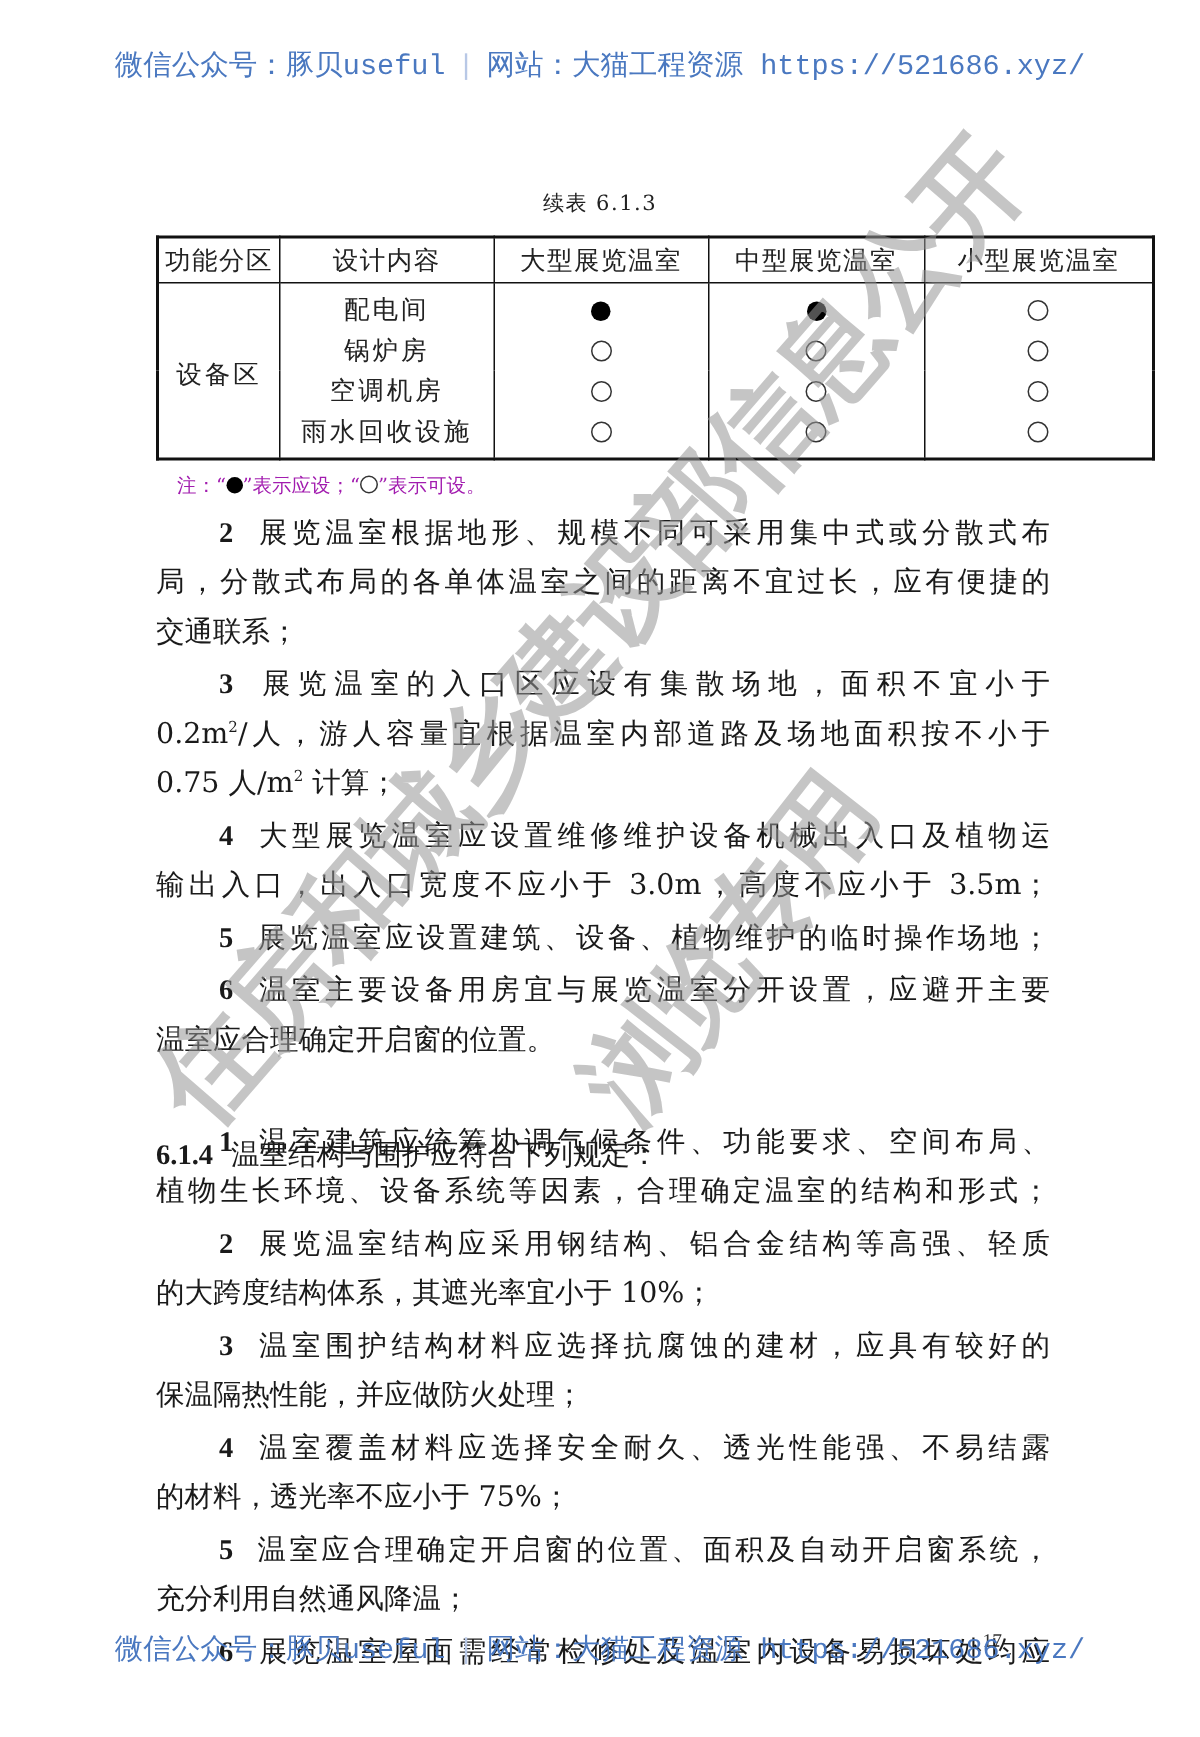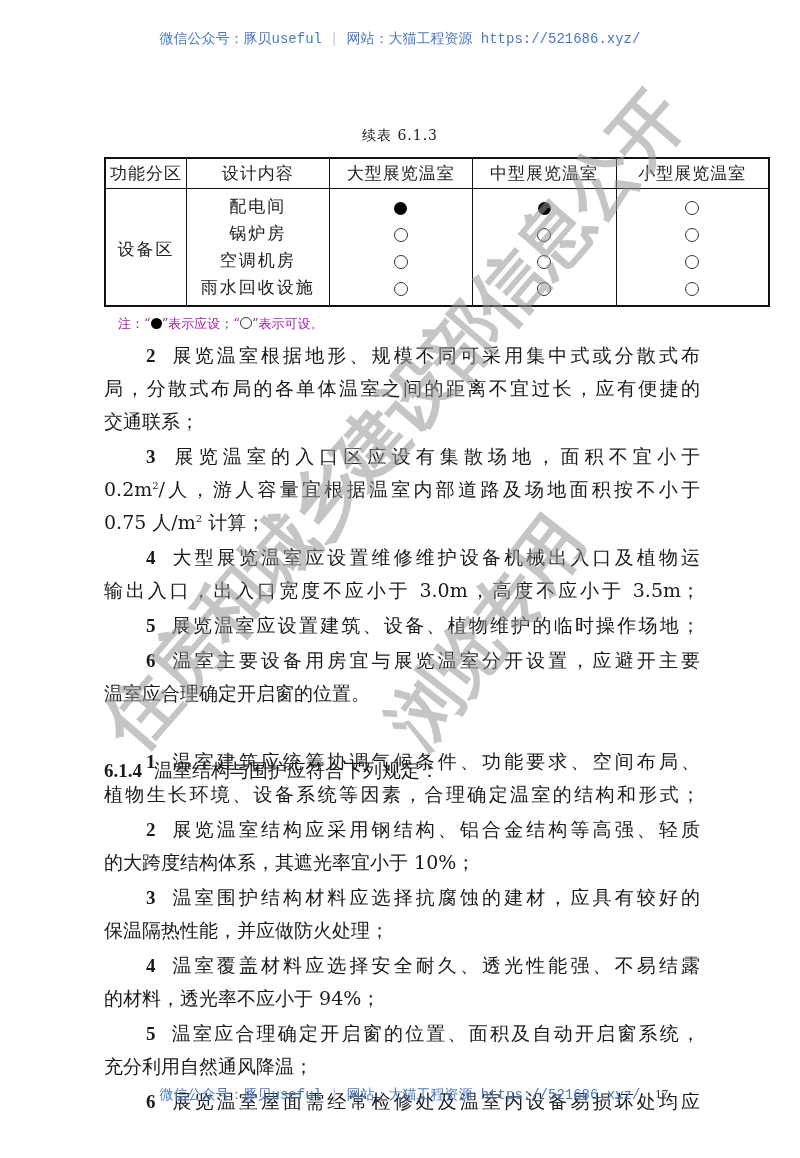--- a/index.html
+++ b/index.html
@@ -4,21 +4,21 @@
 <style>
   html, body { margin: 0; padding: 0; }
   body {
     width: 800px; height: 1158px; position: relative; overflow: hidden;
     background: #ffffff; color: #1a1a1a;
     font-family: "DejaVu Serif", "Liberation Serif", serif;
   }
   .banner {
     position: absolute; left: 0; width: 800px; text-align: center;
     font-family: "Liberation Mono", "DejaVu Sans Mono", monospace;
-    font-size: 14px; color: #4a78c0; letter-spacing: 0px; white-space: nowrap;
+    font-size: 19px; color: #4a78c0; letter-spacing: 0px; white-space: nowrap;
   }
   .banner .sep { color: #b8c8e6; margin: 0 8px; }
   .banner-top { top: 30px; }
   .banner-bottom { top: 1086px; }
 
   .caption {
     position: absolute; top: 127px; left: 0; width: 800px; text-align: center;
     font-size: 14px; color: #222; letter-spacing: 1px;
   }
   table.spec {
@@ -150,21 +150,21 @@
   <div class="line indent" style="top:406px;"><span class="num">1</span><span>温室建筑应统筹协调气候条件、功能要求、空间布局、</span></div>
   <div class="line" style="top:439px;"><span>植物生长环境、设备系统等因素，合理确定温室的结构和形式；</span></div>
 
   <div class="line indent" style="top:474px;"><span class="num">2</span><span>展览温室结构应采用钢结构、铝合金结构等高强、轻质</span></div>
   <div class="line last" style="top:507px;"><span>的大跨度结构体系，其遮光率宜小于 10%；</span></div>
 
   <div class="line indent" style="top:542px;"><span class="num">3</span><span>温室围护结构材料应选择抗腐蚀的建材，应具有较好的</span></div>
   <div class="line last" style="top:575px;"><span>保温隔热性能，并应做防火处理；</span></div>
 
   <div class="line indent" style="top:610px;"><span class="num">4</span><span>温室覆盖材料应选择安全耐久、透光性能强、不易结露</span></div>
-  <div class="line last" style="top:643px;"><span>的材料，透光率不应小于 94%；</span></div>
+  <div class="line last" style="top:643px;"><span>的材料，透光率不应小于 75%；</span></div>
 
   <div class="line indent" style="top:678px;"><span class="num">5</span><span>温室应合理确定开启窗的位置、面积及自动开启窗系统，</span></div>
   <div class="line last" style="top:711px;"><span>充分利用自然通风降温；</span></div>
 
   <div class="line indent" style="top:746px;"><span class="num">6</span><span>展览温室屋面需经常检修处及温室内设备易损坏处均应</span></div>
 </div>
 
 <div class="watermark wm1">住房和城乡建设部信息公开</div>
 <div class="watermark wm2">浏览专用</div>
 

